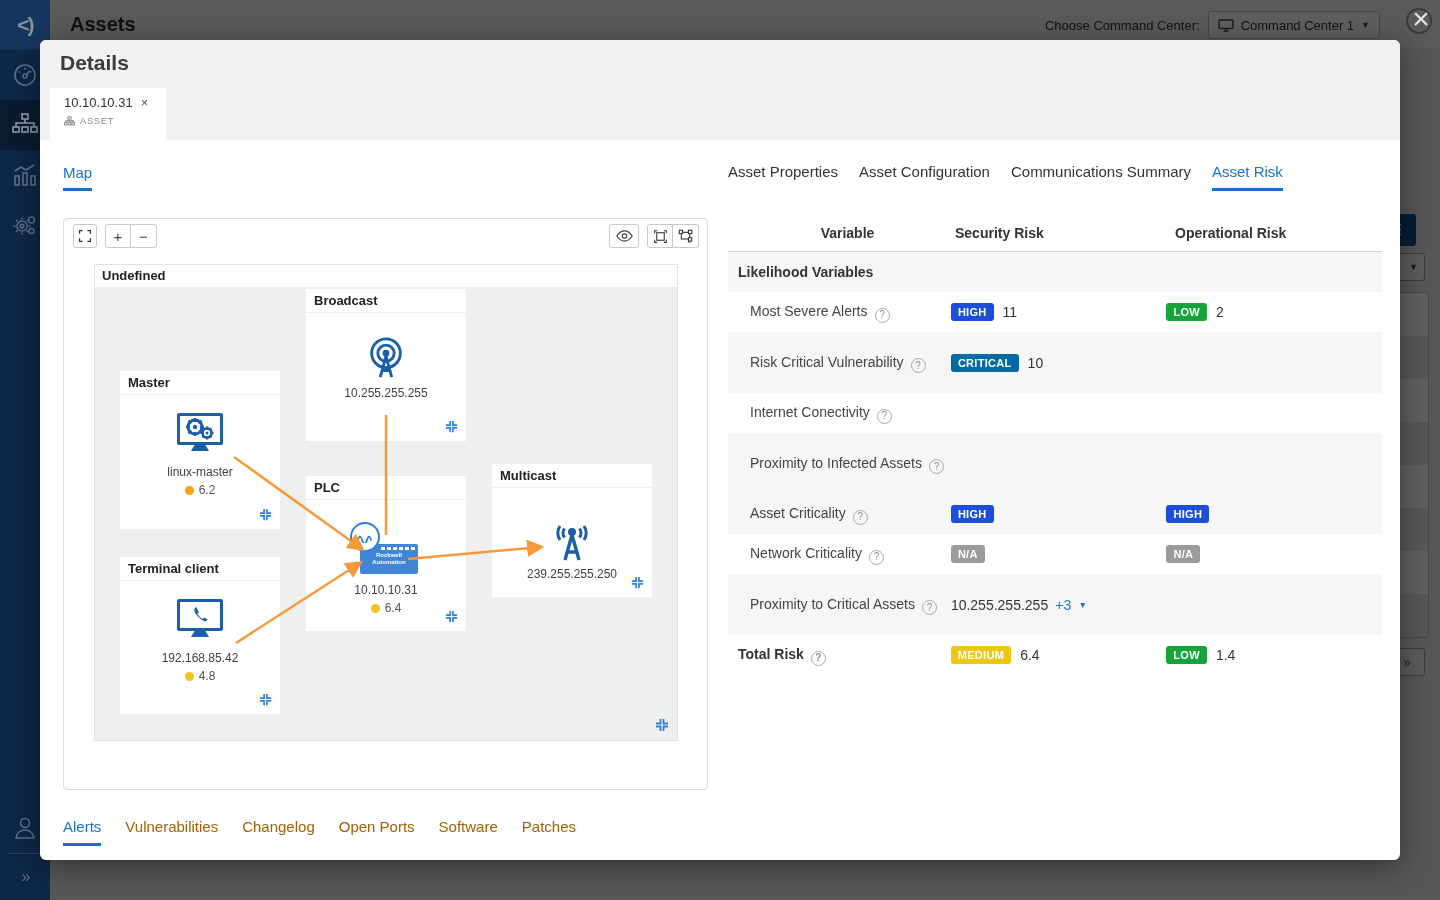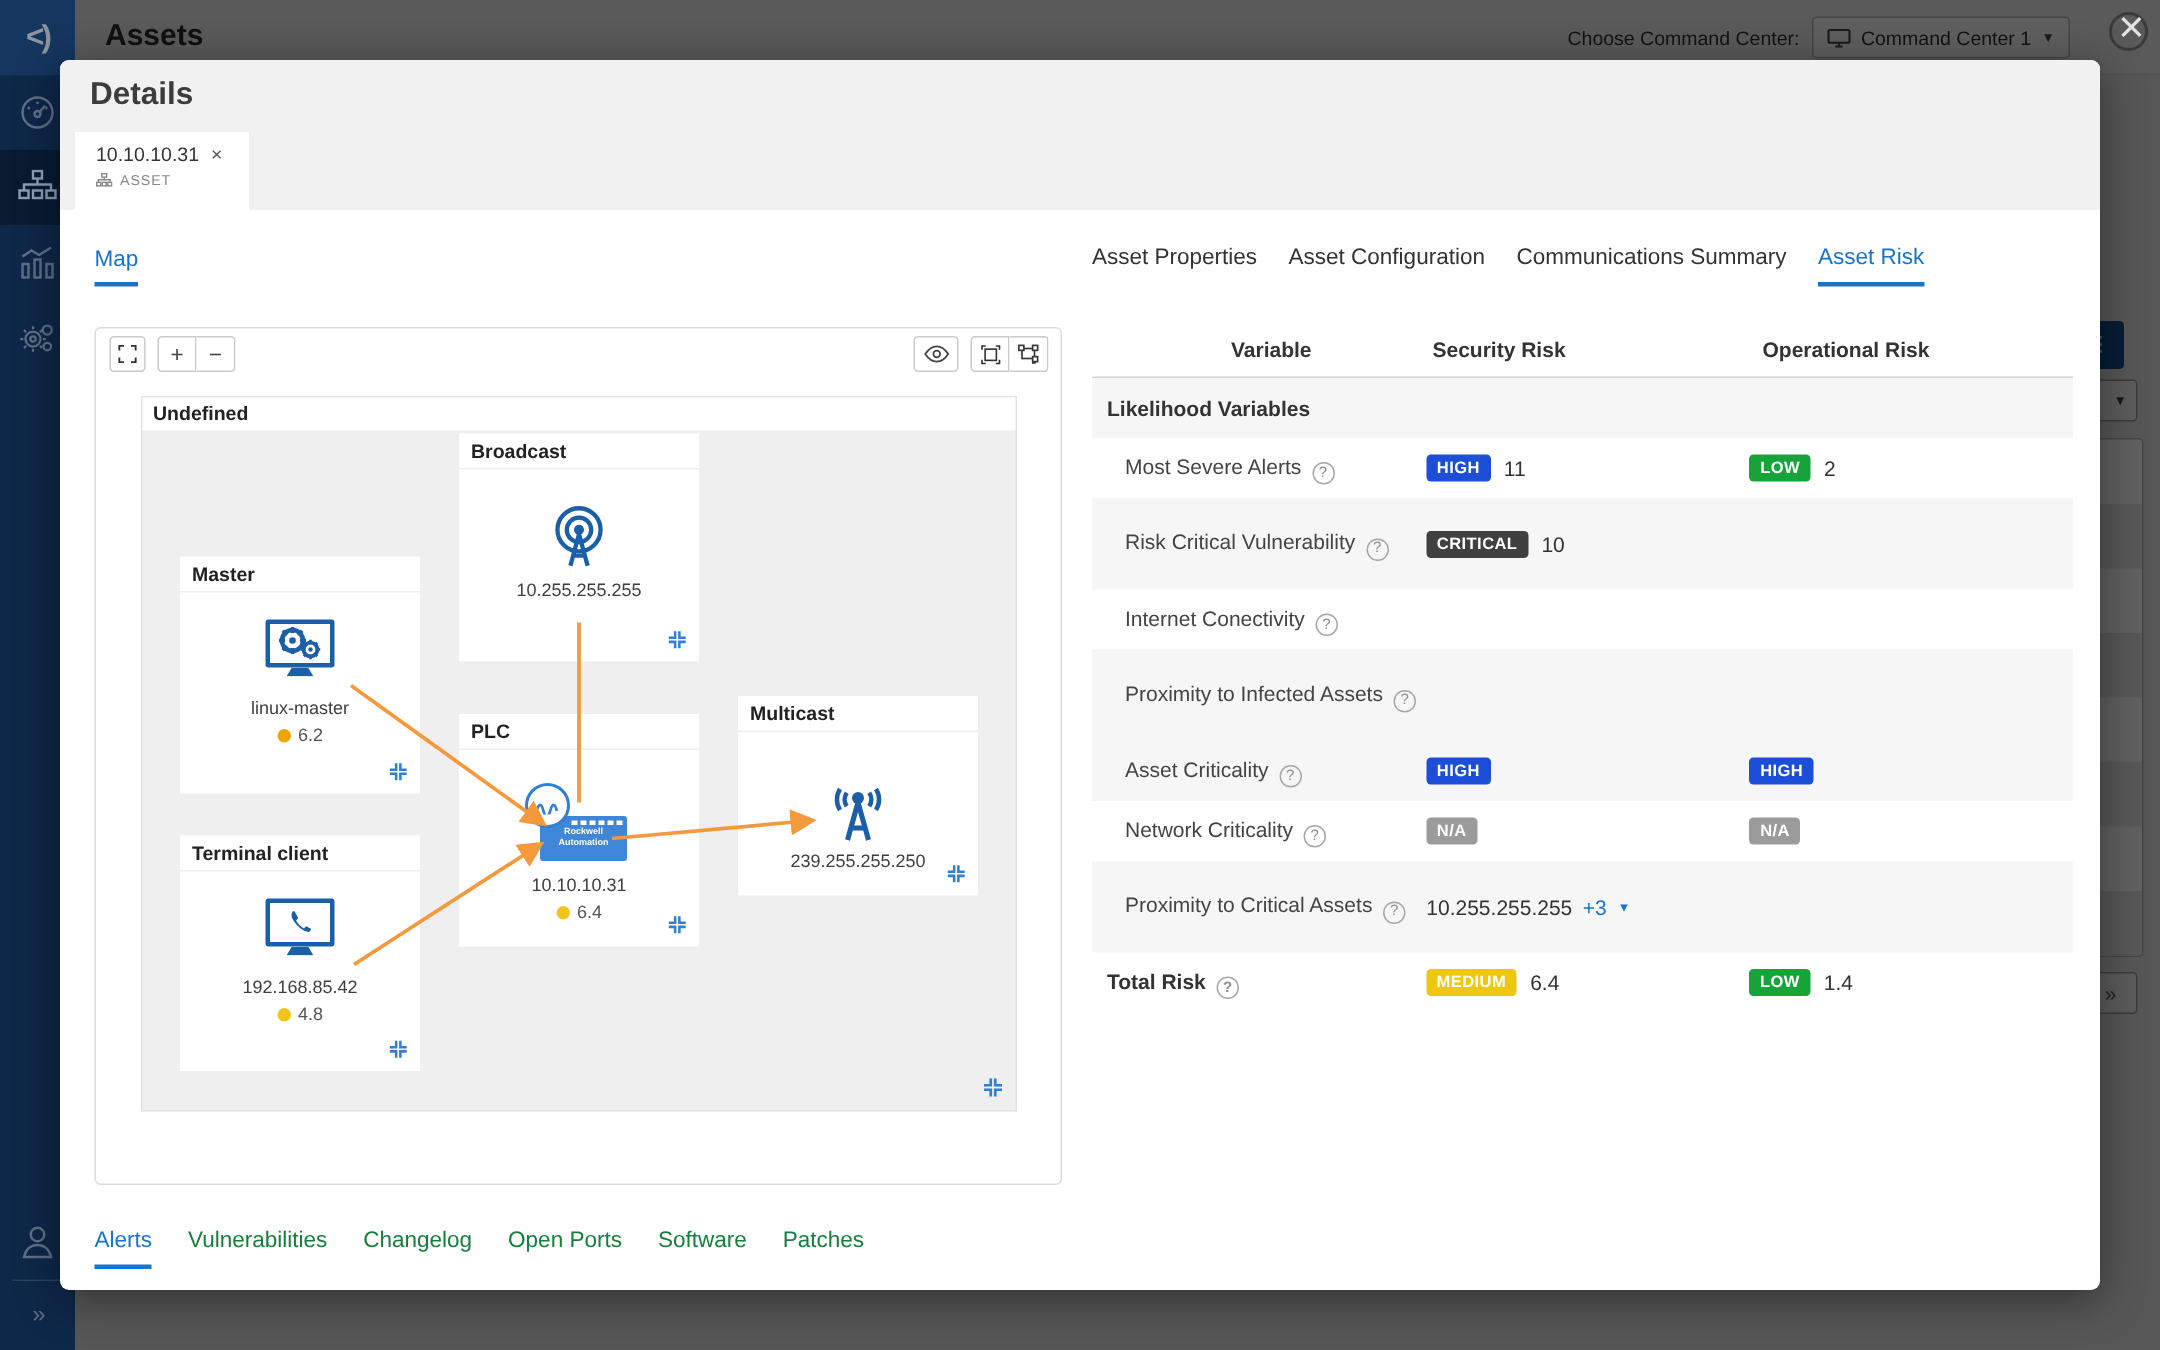--- a/index.html
+++ b/index.html
@@ -38,21 +38,21 @@
   .overlay { position:absolute; left:50px; top:0; right:0; bottom:0; background:rgba(0,0,0,.62); z-index:10; }
 
   
   .close-x { position:absolute; left:1403px; top:2px; width:36px; height:36px; z-index:30; color:#e3e3e3; font-size:30px; font-weight:300; text-align:center; line-height:34px; cursor:pointer; }
   .modal { position:absolute; left:40px; top:40px; width:1360px; height:820px; background:#fff; border-radius:6px; box-shadow:0 6px 30px rgba(0,0,0,.45); z-index:20; overflow:hidden; }
   .modal-header { position:absolute; left:0; top:0; width:100%; height:100px; background:#f1f1f1; }
   .modal-title { position:absolute; left:20px; top:11px; font-size:21px; font-weight:700; color:#3c3c3c; }
   .asset-tab { position:absolute; left:10px; top:48px; width:116px; height:52px; background:#fff; padding:7px 10px 0 14px; }
   .asset-tab-row1 { display:flex; align-items:center; gap:8px; font-size:13px; color:#333; }
   .tab-close { color:#555; font-size:13px; }
-  .asset-tab-row2 { display:flex; align-items:flex-start; gap:5px; margin-top:5px; font-size:9.5px; color:#8a8a8a; letter-spacing:.6px; }
+  .asset-tab-row2 { display:flex; align-items:flex-end; gap:5px; margin-top:5px; font-size:9.5px; color:#8a8a8a; letter-spacing:.6px; }
 
   
   .map-tab { position:absolute; left:23px; top:124px; font-size:15px; color:#1873cc; padding-bottom:7px; border-bottom:3px solid #1873cc; }
   .map-box { position:absolute; left:23px; top:178px; width:645px; height:572px; border:1px solid #dcdcdc; border-radius:4px; background:#fff; }
   .map-btn { position:absolute; width:26px; height:24px; border:1px solid #c9c9c9; border-radius:3px; background:#fff; display:flex; align-items:center; justify-content:center; color:#333; }
   .btn-full { left:9px; top:5px; width:24px; }
   .zoom-group { position:absolute; left:41px; top:5px; display:flex; }
   .zoom-group .map-btn { position:static; border-radius:0; font-size:15px; color:#444; }
   .zoom-group .map-btn:first-child { border-radius:3px 0 0 3px; }
   .zoom-group .map-btn:last-child { border-radius:0 3px 3px 0; border-left:none; }
@@ -99,30 +99,30 @@
   .risk-row.section { font-weight:700; color:#333; }
   .risk-row.bold .cell.label { font-weight:700; color:#333; padding-left:10px; }
   .risk-row .cell.label { width:227px; padding-left:22px; line-height:20px; }
   .risk-row.section .cell.label { padding-left:10px; width:auto; }
   .risk-row .cell { width:220px; display:flex; align-items:center; gap:9px; }
   .risk-row .cell.label { display:block; }
   .risk-row .cell.label .lbltxt { max-width:150px; display:inline; }
   .help { display:inline-flex; align-items:center; justify-content:center; width:15px; height:15px; border:1px solid #a8a8a8; border-radius:50%; color:#8f8f8f; font-size:10px; margin-left:7px; vertical-align:-2px; }
   .badge { color:#fff; font-size:11px; font-weight:700; padding:3px 7px; border-radius:3px; letter-spacing:.3px; }
   .badge.high { background:#1d4ed8; }
-  .badge.critical { background:#404040; }
+  .badge.critical { background:#0369a1; }
   .badge.low { background:#16a33a; }
   .badge.medium { background:#eec711; }
   .badge.na { background:#9b9b9b; }
   .val { font-size:14px; color:#333; }
   .morelink { color:#1873cc; font-size:14px; margin-left:-2px; }
   .caret { color:#1873cc; font-size:10px; }
 
   .bottom-tabs { position:absolute; left:23px; top:778px; display:flex; gap:24px; }
-  .btab { font-size:15px; color:#15803d; padding-bottom:8px; }
+  .btab { font-size:15px; color:#a16207; padding-bottom:8px; }
   .btab.active { color:#1873cc; border-bottom:3px solid #1873cc; }
 
   svg { display:block; }
 </style>
 </head>
 <body>
 
 <div class="page">
   <header class="topbar">
     <div class="page-title">Assets</div>

